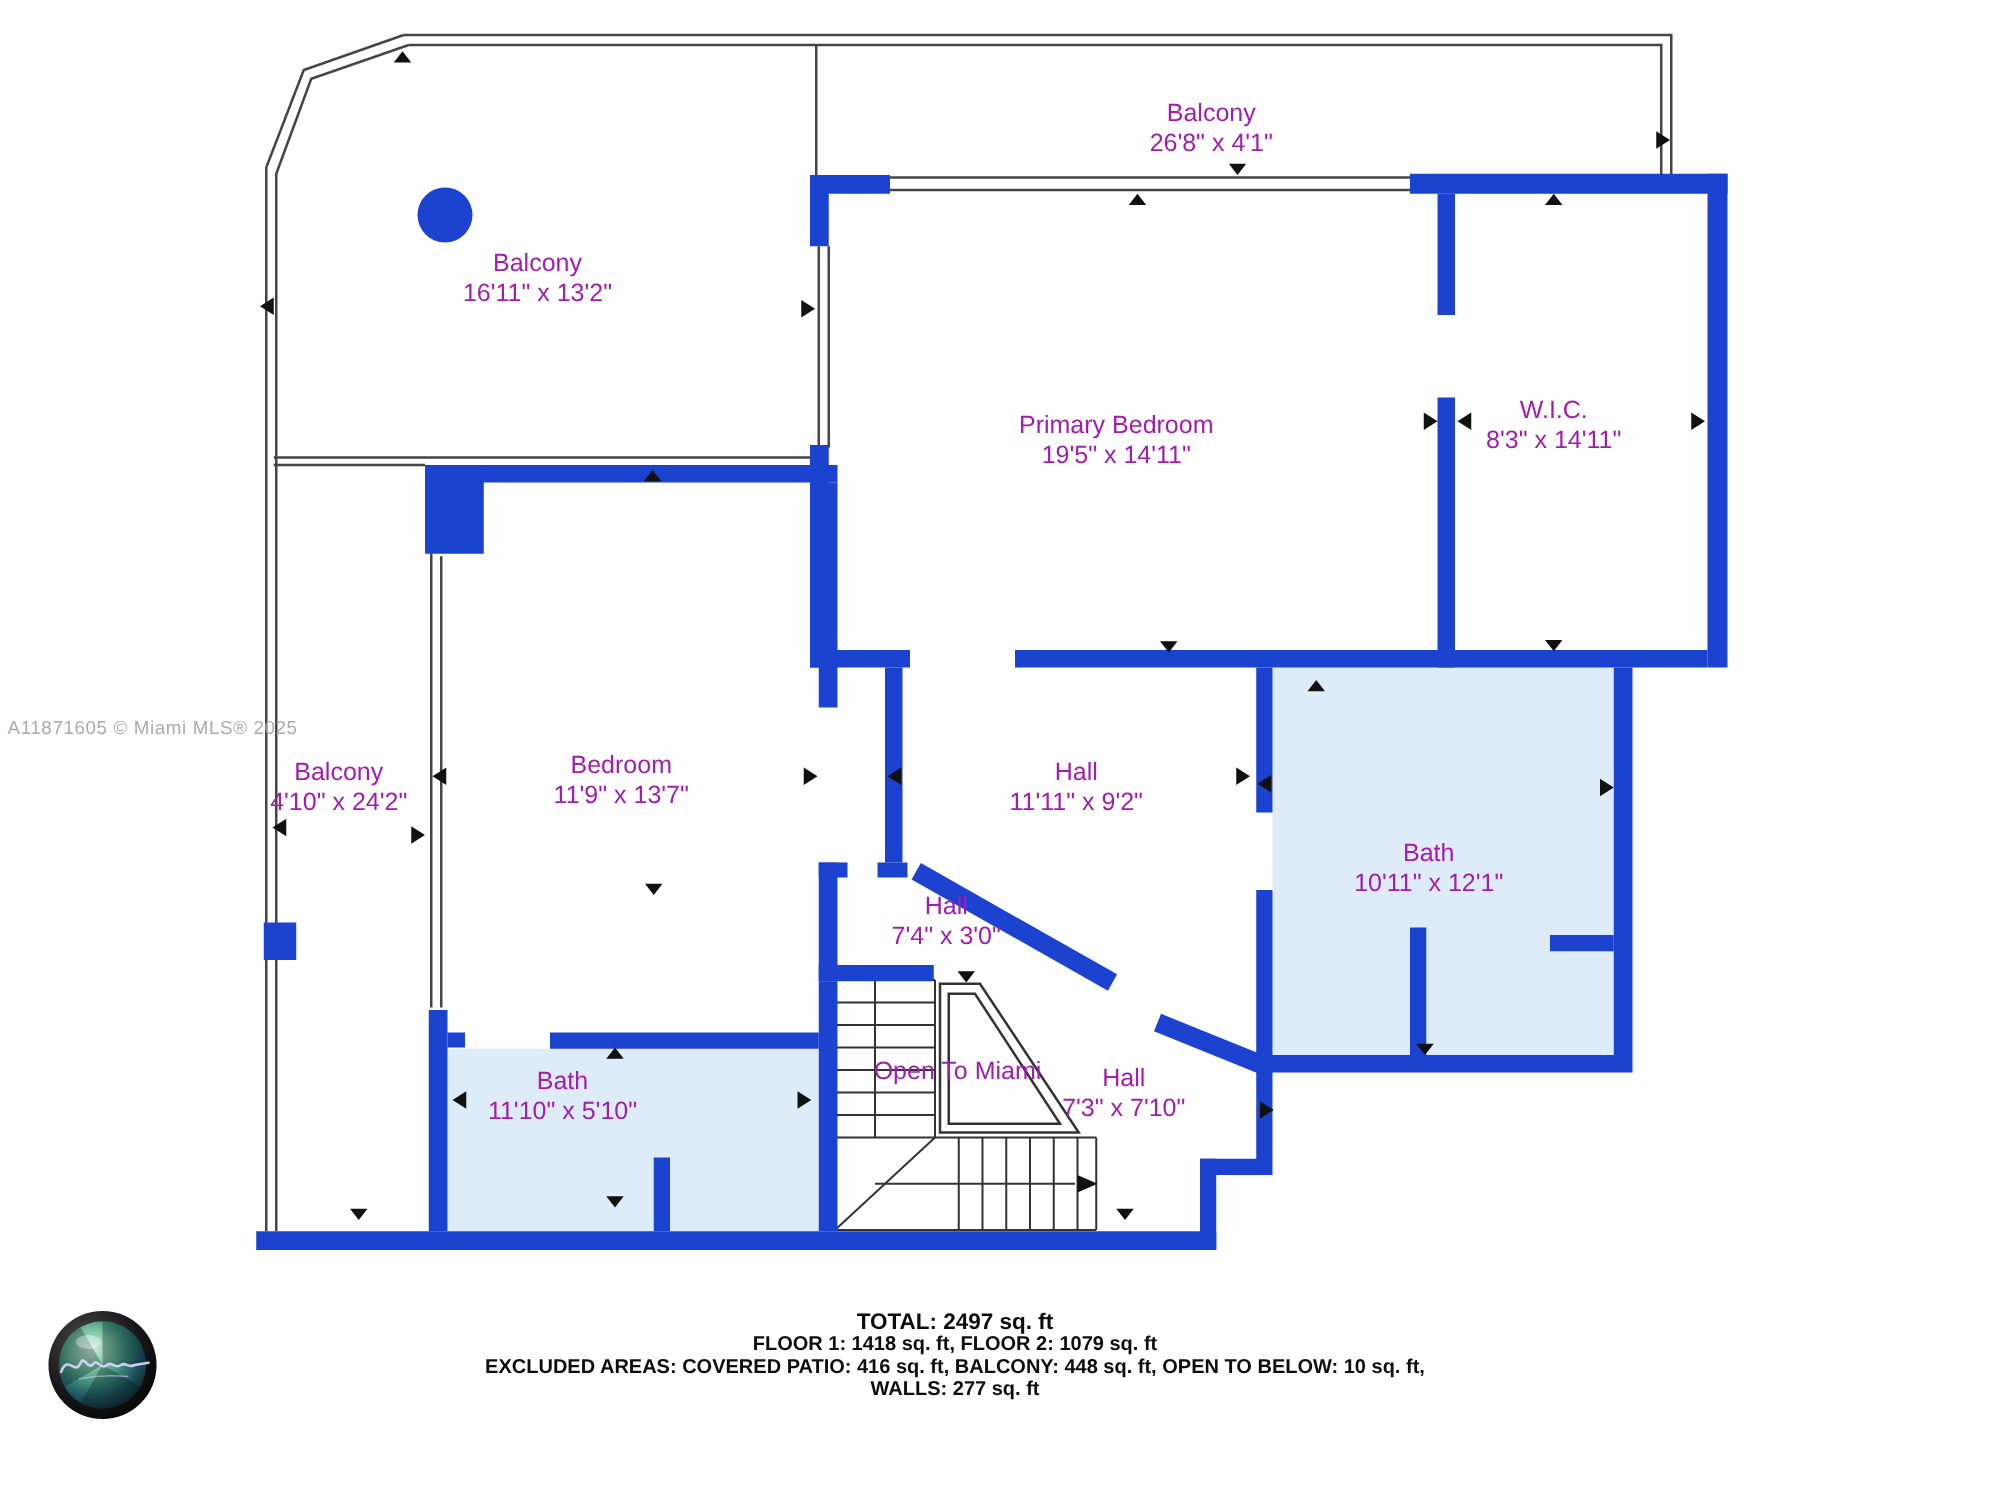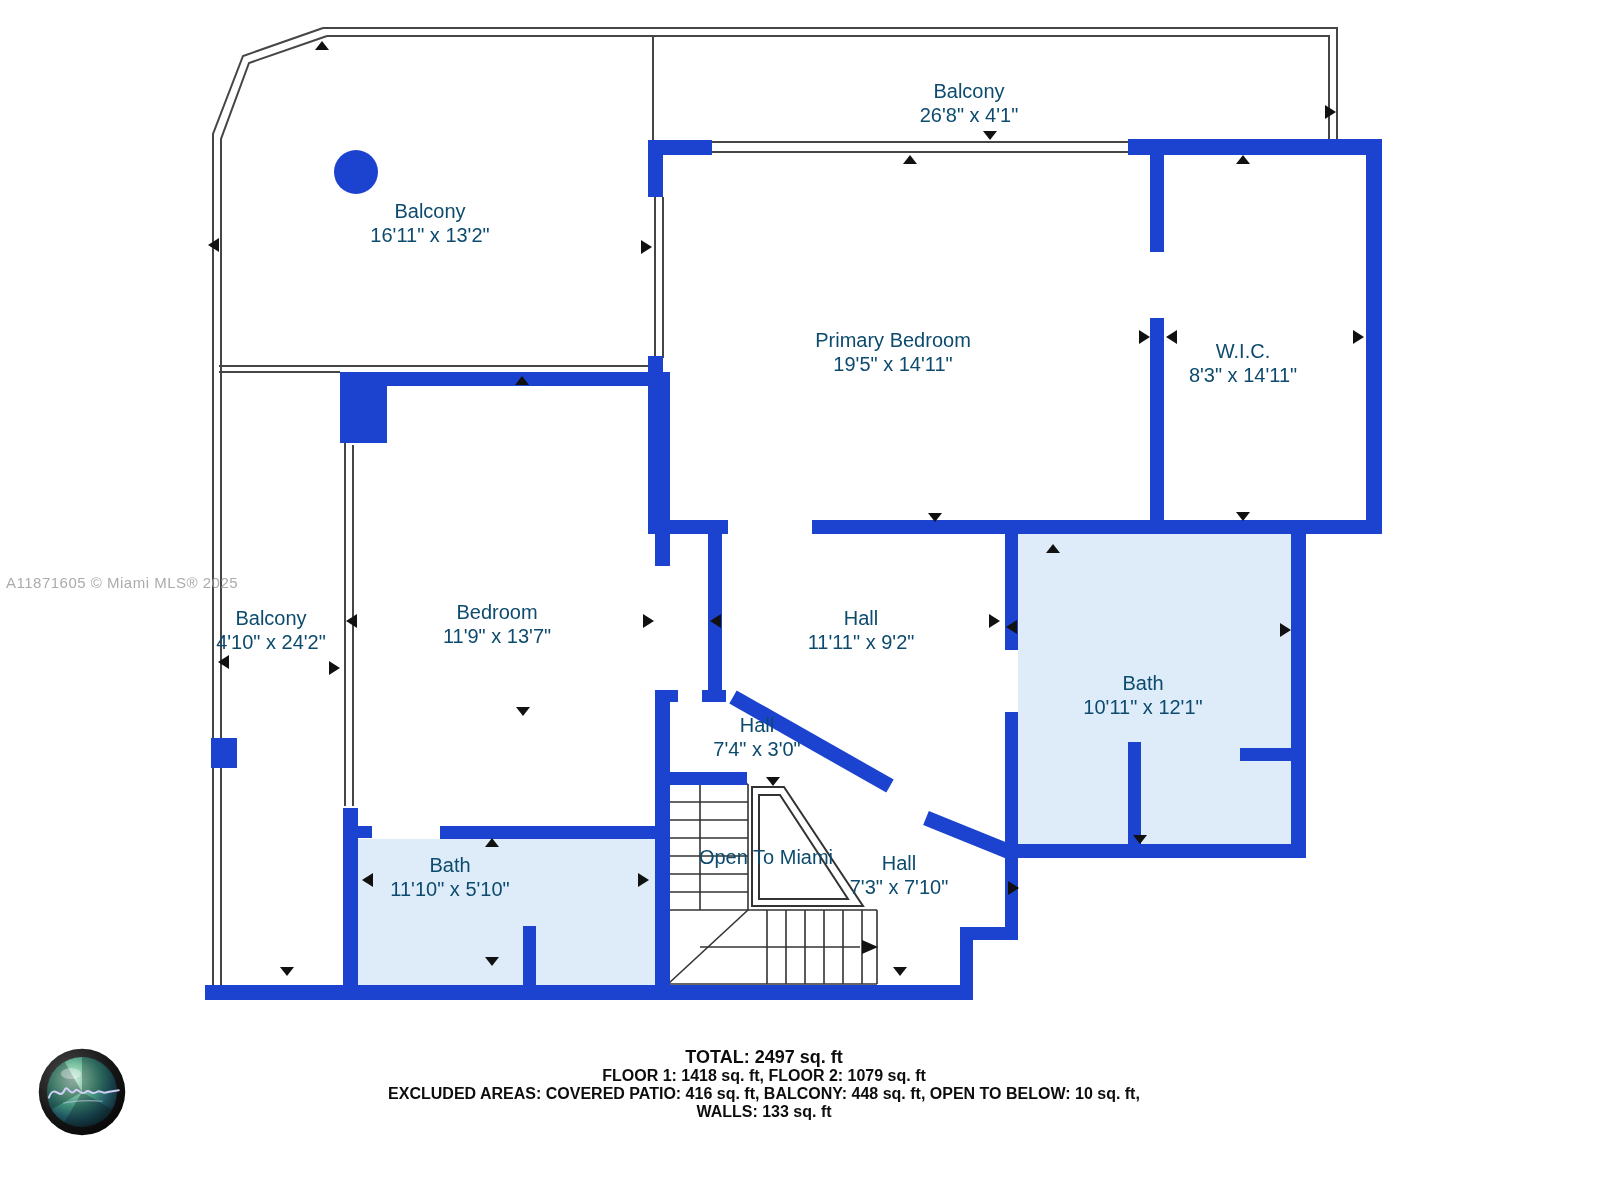--- a/index.html
+++ b/index.html
@@ -1,20 +1,20 @@
 <!DOCTYPE html>
 <html><head>
 <meta charset="utf-8">
 <style>
   html,body{margin:0;padding:0;background:#ffffff;}
   .canvas{position:relative;width:1600px;height:1200px;background:#ffffff;overflow:hidden;
           font-family:"Liberation Sans", sans-serif;}
   .plan-svg{position:absolute;left:0;top:0;}
   .room-label{position:absolute;transform:translate(-50%,-50%);text-align:center;
-              color:#0c4a6e;font-size:20px;line-height:24px;white-space:nowrap;}
+              color:#a21caf;font-size:20px;line-height:24px;white-space:nowrap;}
   .room-label .dims{display:block;}
   .watermark{position:absolute;left:6px;top:574px;font-size:15px;color:#a3a3a3;
              letter-spacing:.5px;opacity:.9;}
   .footer{position:absolute;left:0;top:1048px;width:1528px;text-align:center;color:#0d0d0d;}
   .footer .total{font-weight:bold;font-size:18px;line-height:19px;}
   .footer .line{font-size:16px;line-height:18px;font-weight:bold;}
   .footer .disclaimer{font-size:13px;line-height:14px;margin-top:14px;color:#1a1a1a;}
   .logo{position:absolute;left:36px;top:1046px;width:92px;height:92px;}
 </style>
 </head>
@@ -141,21 +141,21 @@
     <span class="dims">16'11" x 13'2"</span>
   </div>
   <div class="room-label" style="left:969px;top:103px">
     <span>Balcony</span>
     <span class="dims">26'8" x 4'1"</span>
   </div>
   <div class="room-label" style="left:893px;top:352px">
     <span>Primary Bedroom</span>
     <span class="dims">19'5" x 14'11"</span>
   </div>
-  <div class="room-label" style="left:1243px;top:363px">
+  <div class="room-label" style="left:1243px;top:340px">
     <span>W.I.C.</span>
     <span class="dims">8'3" x 14'11"</span>
   </div>
   <div class="room-label" style="left:497px;top:624px">
     <span>Bedroom</span>
     <span class="dims">11'9" x 13'7"</span>
   </div>
   <div class="room-label" style="left:271px;top:630px">
     <span>Balcony</span>
     <span class="dims">4'10" x 24'2"</span>
@@ -213,16 +213,16 @@
     <g fill="none" stroke="#d9d4ff" stroke-linecap="round">
       <path d="M14,56 C20,40 26,60 31,48 C34,41 37,55 42,49 C46,44 48,55 54,50 C58,46 60,54 66,50 C70,47 72,53 78,50 L90,48" stroke-width="2.2" opacity="0.95"></path>
       <path d="M30,62 Q50,58 72,60" stroke-width="1.2" opacity="0.55"></path>
     </g>
   </svg>
 
   <div class="footer">
     <div class="total">TOTAL: 2497 sq. ft</div>
     <div class="line">FLOOR 1: 1418 sq. ft, FLOOR 2: 1079 sq. ft</div>
     <div class="line">EXCLUDED AREAS: COVERED PATIO: 416 sq. ft, BALCONY: 448 sq. ft, OPEN TO BELOW: 10 sq. ft,</div>
-    <div class="line">WALLS: 133 sq. ft</div>
+    <div class="line">WALLS: 277 sq. ft</div>
   </div>
 
 </div>
 
 </body></html>

